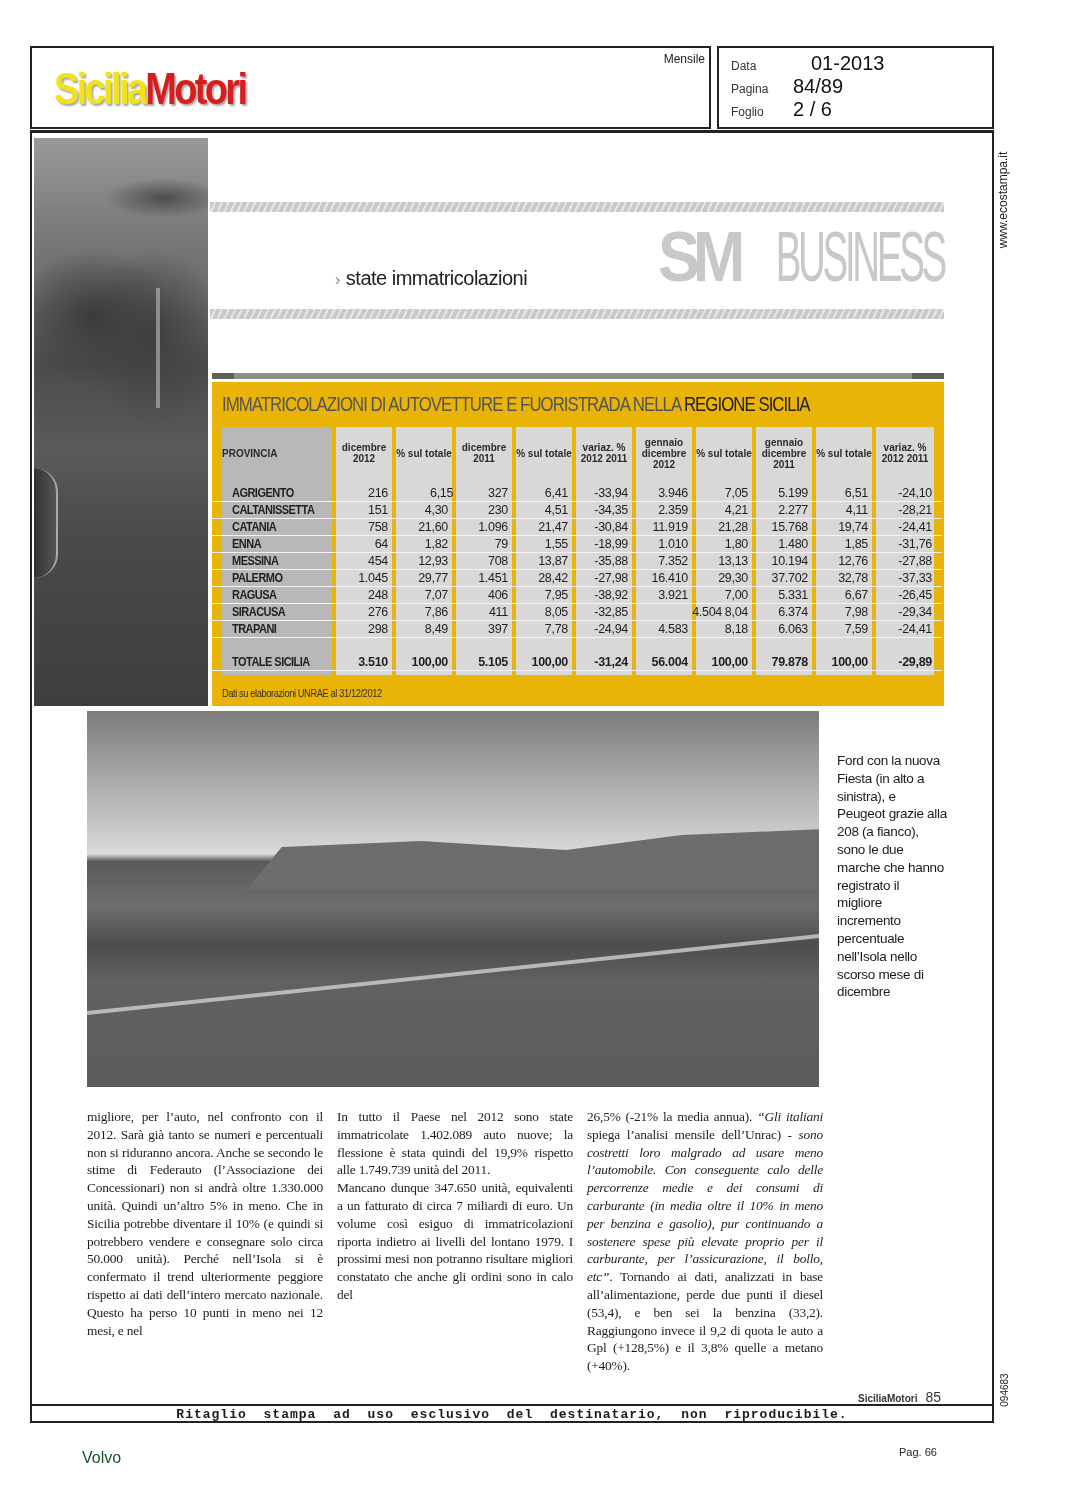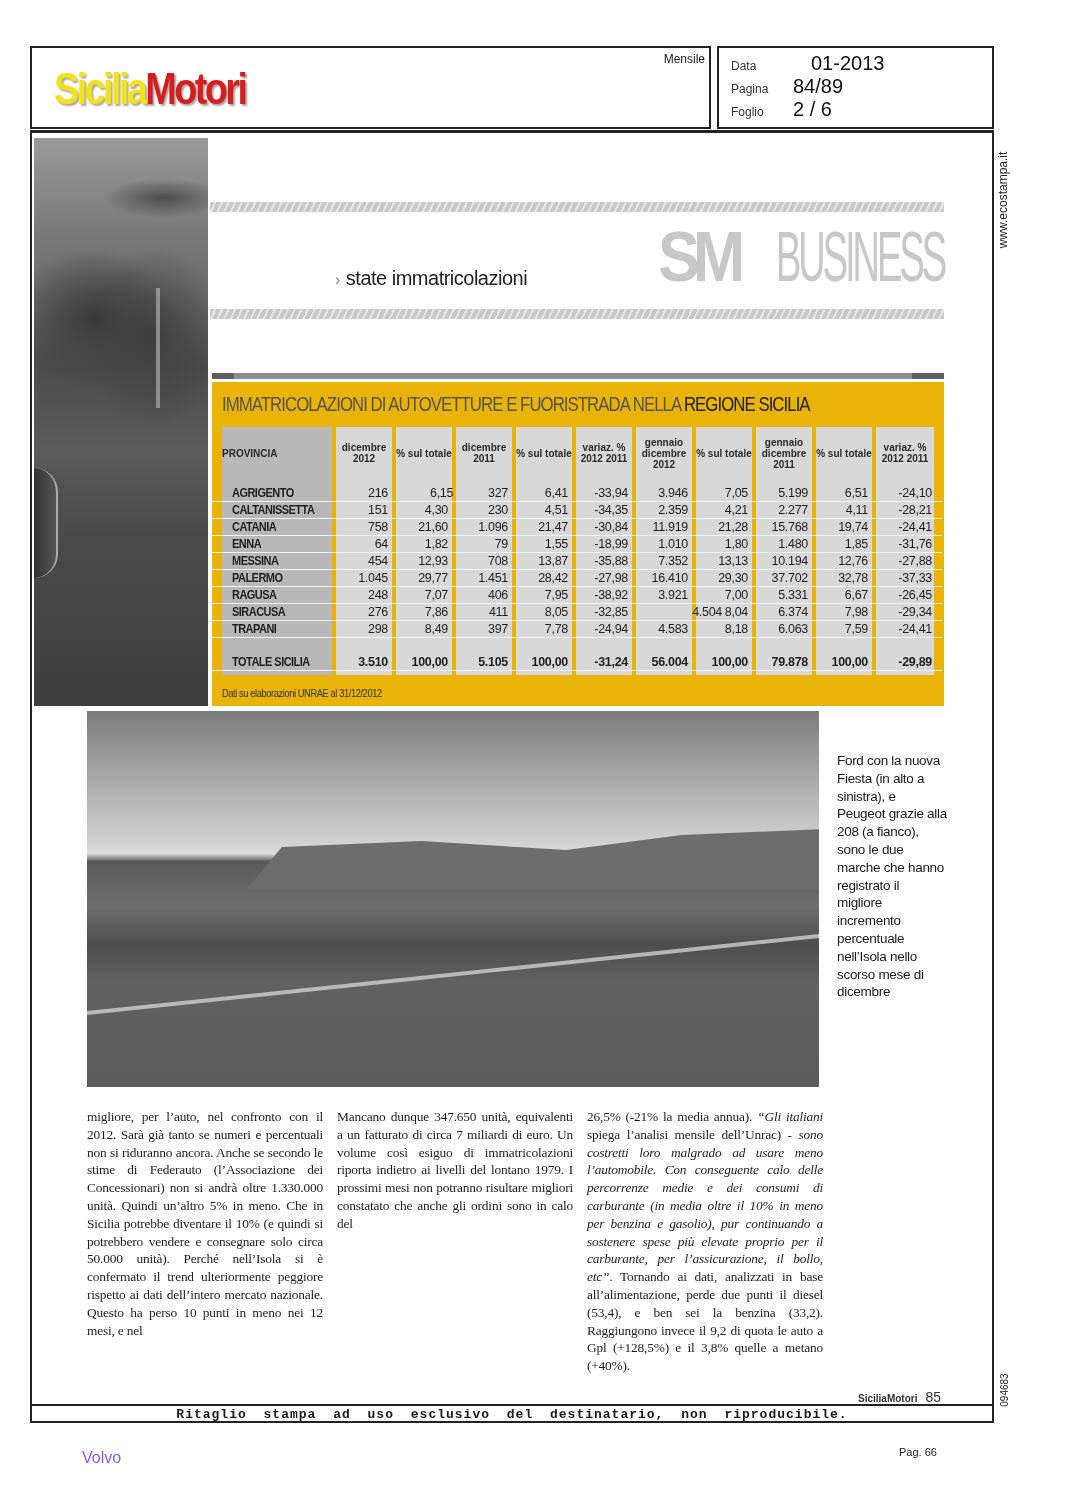--- a/index.html
+++ b/index.html
@@ -80,21 +80,21 @@
   .caption { left: 837px; top: 752px; width: 110px; font-size: 13.5px; line-height: 17.8px; color: #1a1a1a; letter-spacing: -0.3px; }
 
   
   .bodycol { top: 1108px; width: 236px; font-family: "Liberation Serif", serif; font-size: 13.4px; line-height: 17.8px; color: #1e1e1e; text-align: justify; letter-spacing: -0.2px; }
   .bodycol p { text-indent: 0; }
   .bodycol i { font-style: italic; }
 
   .pagefoot { left: 858px; top: 1389px; font-size: 10px; font-weight: bold; color: #333; }
   .pagefoot .num { font-size: 14px; font-weight: normal; margin-left: 8px; }
 
-  .bottom-left { left: 82px; top: 1449px; font-size: 16px; color: #8b5cf6; }
+  .bottom-left { left: 82px; top: 1449px; font-size: 16px; color: #14532d; }
   .bottom-right { left: 899px; top: 1446px; font-size: 11px; color: #222; }
 </style>
 </head>
 <body>
 
 <div class="abs hdr-left">
   <div class="abs logo">
     <span class="a">Sicilia</span><span class="b">Motori</span>
   </div>
   <div class="abs mensile">Mensile</div>
@@ -322,20 +322,21 @@
   <div class="cliff"></div>
   <div class="road-line"></div>
 </div>
 
 <div class="abs caption">Ford con la nuova Fiesta (in alto a sinistra), e Peugeot grazie alla 208 (a fianco), sono le due marche che hanno registrato il migliore incremento percentuale nell’Isola nello scorso mese di dicembre</div>
 
 <div class="abs bodycol" style="left:87px">
   <p>migliore, per l’auto, nel confronto con il 2012. Sarà già tanto se numeri e percentuali non si ridu­ranno ancora. Anche se secondo le stime di Federauto (l’Associazione dei Concessionari) non si andrà oltre 1.330.000 unità. Quindi un’altro 5% in meno. Che in Sicilia potrebbe diventare il 10% (e quindi si potrebbero vendere e consegnare solo circa 50.000 unità). Perché nell’Isola si è confermato il trend ulteriormente peggiore rispetto ai dati dell’intero mercato nazionale. Questo ha perso 10 punti in meno nei 12 mesi, e nel</p>
 </div>
 <div class="abs bodycol" style="left:337px">
+  <p>In tutto il Paese nel 2012 sono state immatricolate 1.402.089 auto nuove; la flessione è stata quindi del 19,9% rispetto alle 1.749.739 unità del 2011.</p>
   <p>Mancano dunque 347.650 unità, equivalenti a un fatturato di circa 7 miliardi di euro. Un volume così esiguo di immatricolazioni riporta indietro ai livelli del lontano 1979. I prossimi mesi non potranno risultare migliori constatato che anche gli ordini sono in calo del</p>
 </div>
 <div class="abs bodycol" style="left:587px">
   <p><span>26,5% (-21% la media annua). </span><i>“Gli italiani</i><span> spiega l’analisi mensile dell’Unrac) - </span><i>sono costretti loro malgrado ad usare meno l’automobile. Con conseguente calo delle percorrenze medie e dei consumi di carburante (in media oltre il 10% in meno per benzina e gasolio), pur continuando a sostenere spese più elevate proprio per il carburante, per l’assicurazione, il bollo, etc”</i><span>. Tornando ai dati, analizzati in base all’alimentazione, perde due punti il diesel (53,4), e ben sei la benzina (33,2). Raggiungono invece il 9,2 di quota le auto a Gpl (+128,5%) e il 3,8% quelle a metano (+40%).</span></p>
 </div>
 
 <div class="abs pagefoot">
   <span>SiciliaMotori</span><span class="num">85</span>
 </div>
 

